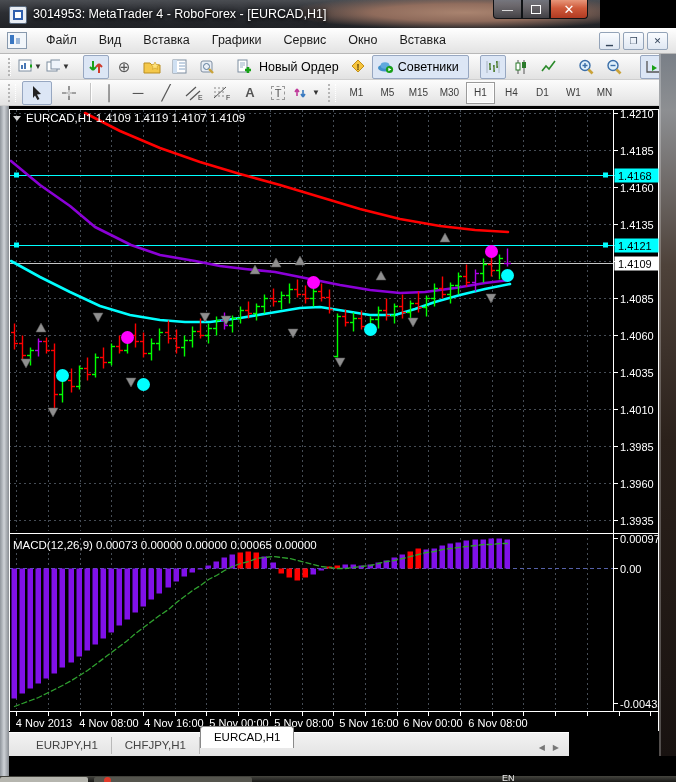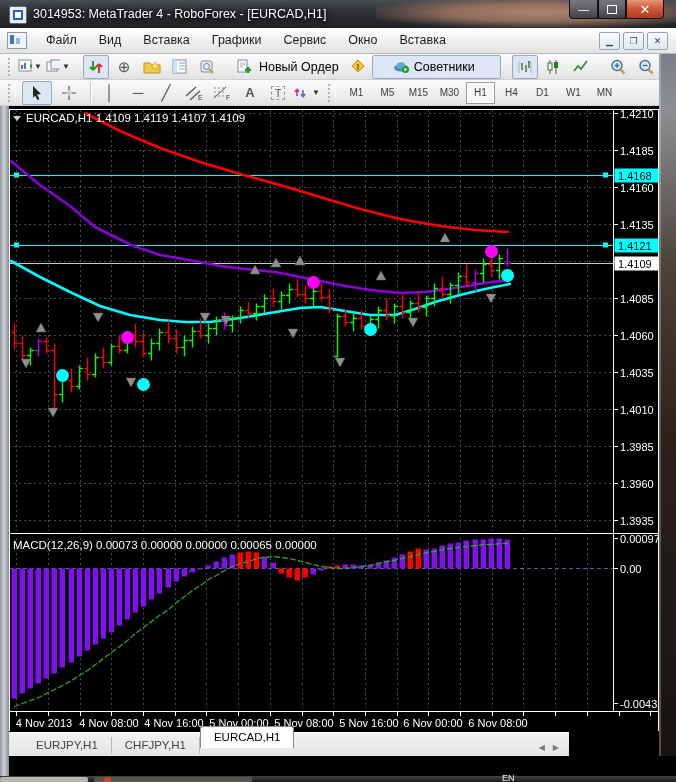--- a/index.html
+++ b/index.html
@@ -1,20 +1,20 @@
 <!DOCTYPE html>
 <html><head>
 <meta charset="utf-8">
 <style>
   html,body{margin:0;padding:0}
   body{width:676px;height:782px;position:relative;overflow:hidden;background:#000;
        font-family:"Liberation Sans",sans-serif;-webkit-font-smoothing:antialiased}
   .abs{position:absolute}
   
-  .titlebar{left:0;top:0;width:676px;height:28px;
+  .titlebar{left:0;top:0;width:600px;height:28px;
     background:linear-gradient(180deg,#4a4d52 0%,#2c2e33 45%,#202226 100%);}
   .titlebar .paper{position:absolute;right:0;top:0;width:300px;height:28px;
     background:radial-gradient(ellipse at 55% 45%,#b78d76 0%,#9a7260 40%,rgba(40,34,32,0) 78%);opacity:.9}
   .app-ico{position:absolute;left:9px;top:6px;width:16px;height:16px;background:#e8edf4;border:1px solid #5a6a7e;border-radius:2px}
   .app-ico i{position:absolute;left:3px;top:3px;width:10px;height:10px;background:#2f5fae;display:block}
   .app-ico i::after{content:"";position:absolute;left:2px;top:2px;width:6px;height:6px;background:#fff}
   .title-txt{position:absolute;left:33px;top:0;line-height:28px;color:#fff;font-size:12.5px;text-shadow:0 1px 3px #000,0 0 6px #000;white-space:nowrap}
   .winbtns{position:absolute;right:12px;top:0;display:flex;z-index:5}
   .wb{height:19px;border:1px solid #101215;border-top:none;box-sizing:border-box;
       display:flex;align-items:center;justify-content:center;color:#fff;font-size:11px;
@@ -169,21 +169,21 @@
         <path d="M9 11h6M12 8v6" stroke="#16a216" stroke-width="2.6"></path>
       </svg>
   </div>
   <span class="tlabel">Новый Ордер</span>
   <div class="tb">
     <svg width="16" height="16">
         <path d="M8 1l6 6-6 6-6-6z" fill="#f7c43c" stroke="#bf8f1a"></path>
         <text x="8" y="10.5" text-anchor="middle" font-size="9" font-weight="bold" fill="#5a4008">!</text>
       </svg>
   </div>
-  <div class="tbgroup pressed" style="padding:0 20px">
+  <div class="tbgroup pressed" style="padding:0 4px">
     <svg width="18" height="15">
         <ellipse cx="8" cy="9" rx="7" ry="3.4" fill="#3f8fc9"></ellipse>
         <ellipse cx="8" cy="6.5" rx="4.4" ry="3.2" fill="#5fa9dd"></ellipse>
         <circle cx="12.5" cy="10.5" r="3.6" fill="#18a018"></circle>
         <path d="M11.4 8.7l3 1.8-3 1.8z" fill="#fff"></path>
       </svg>
     <span class="tlabel">Советники</span>
   </div>
   <div class="sep"></div>
   <div class="tb pressed">

